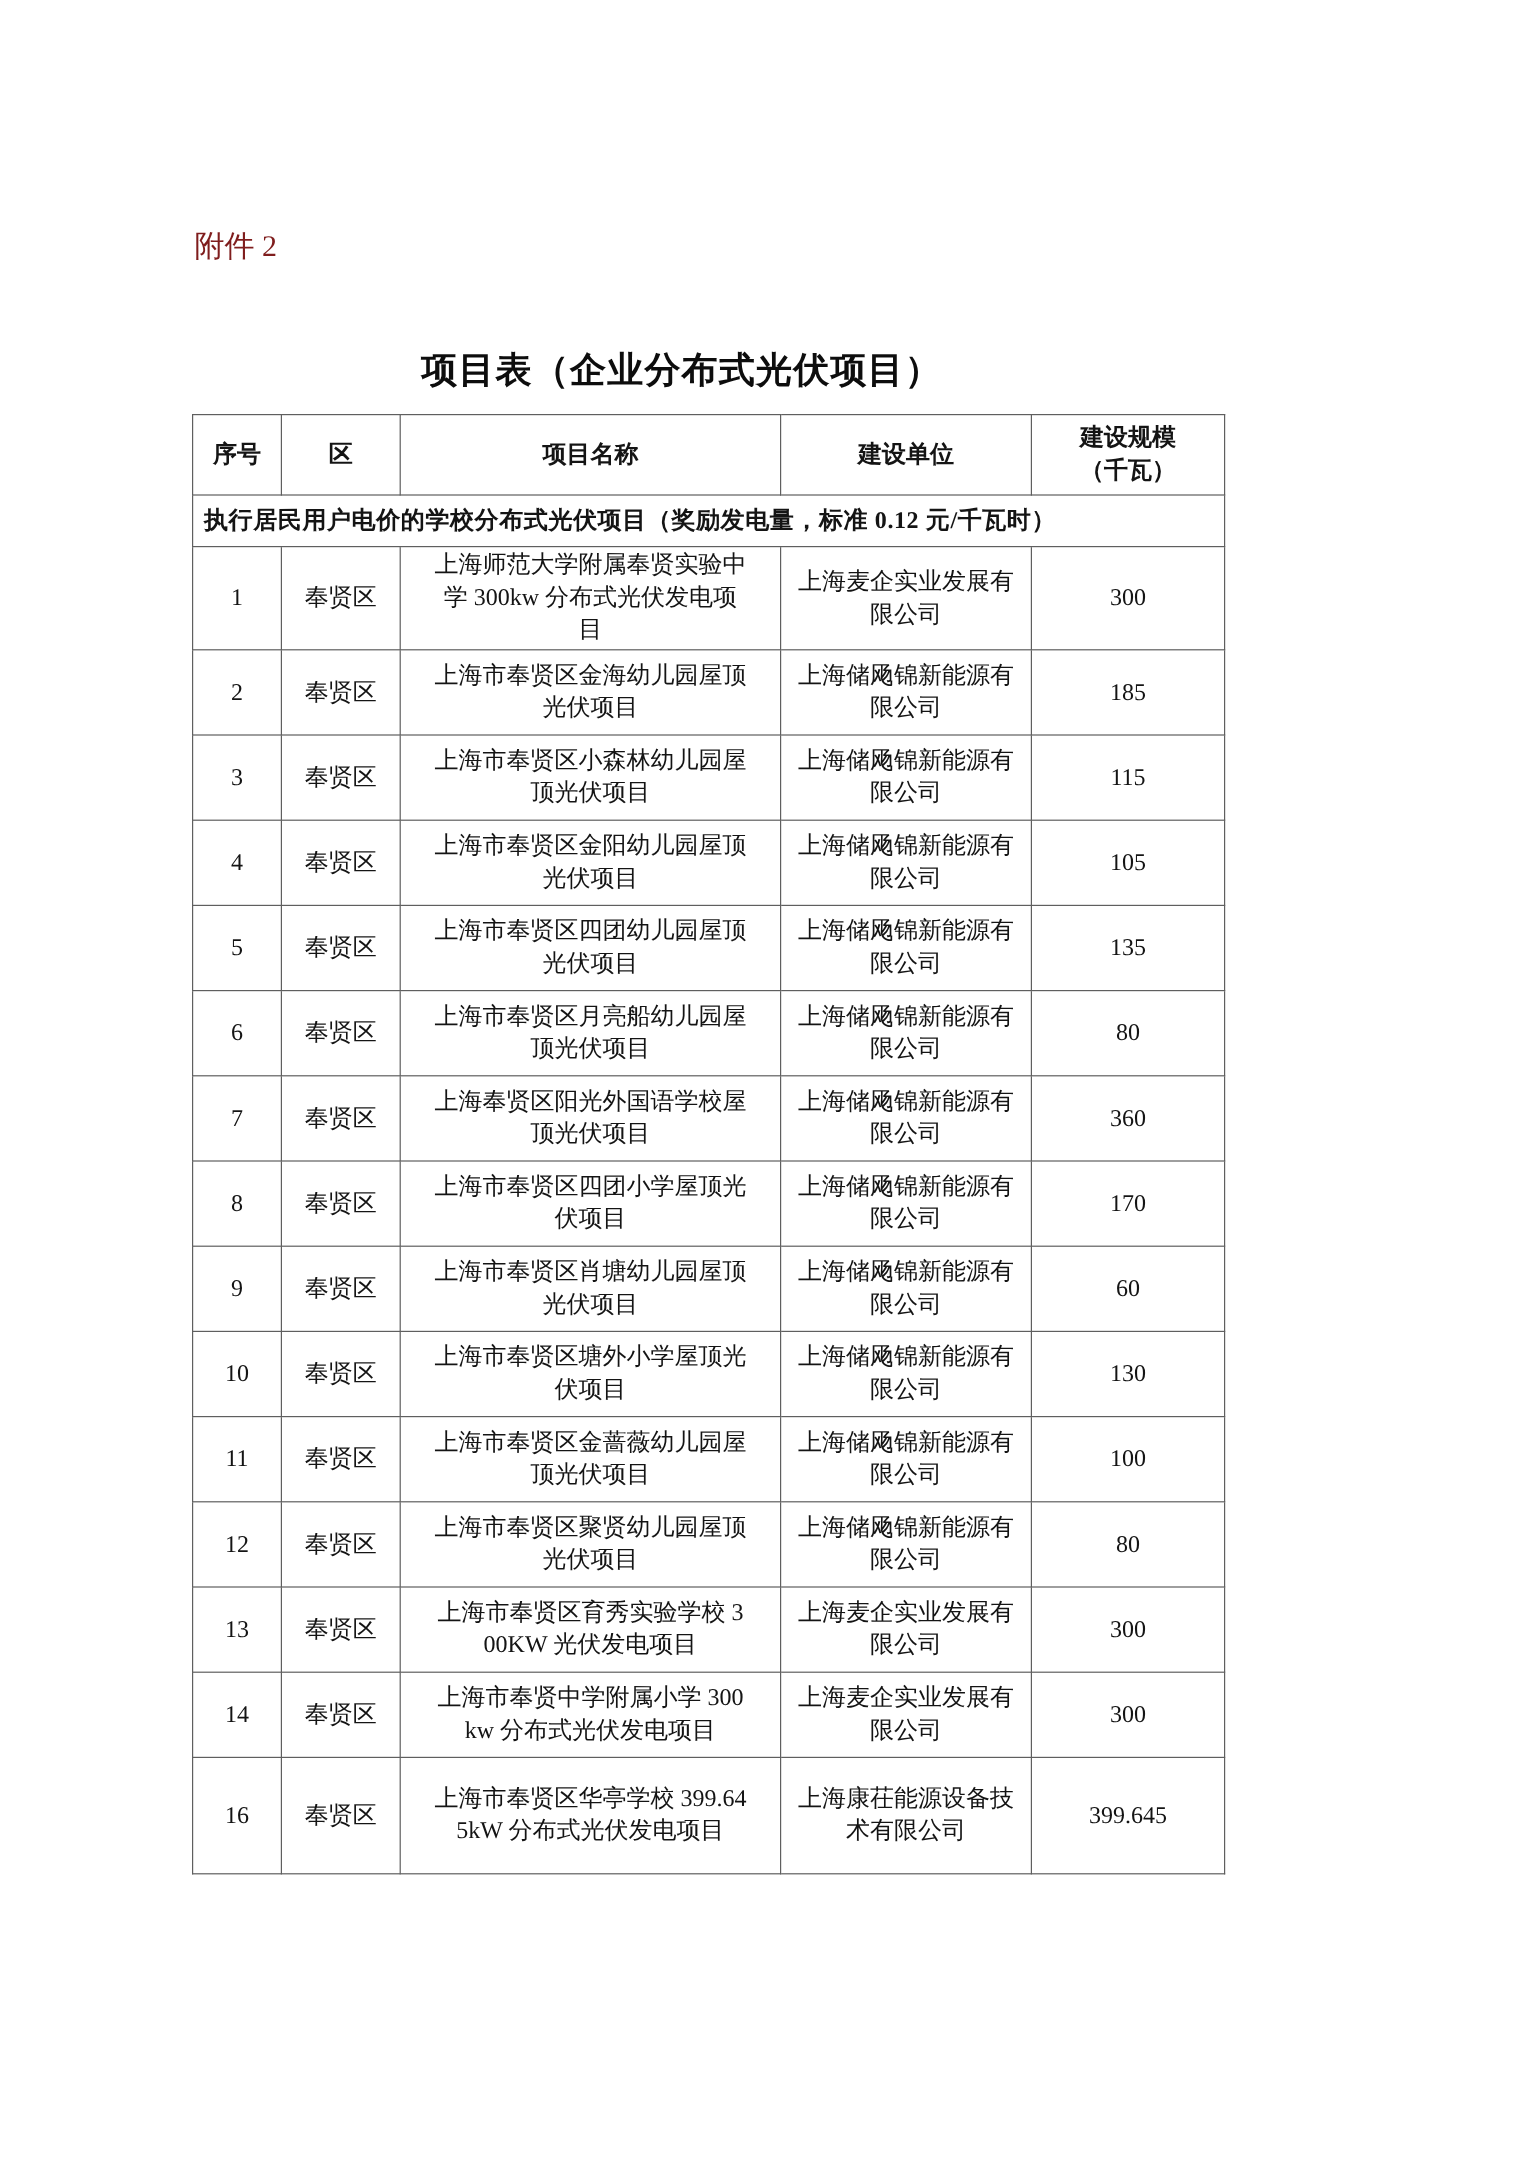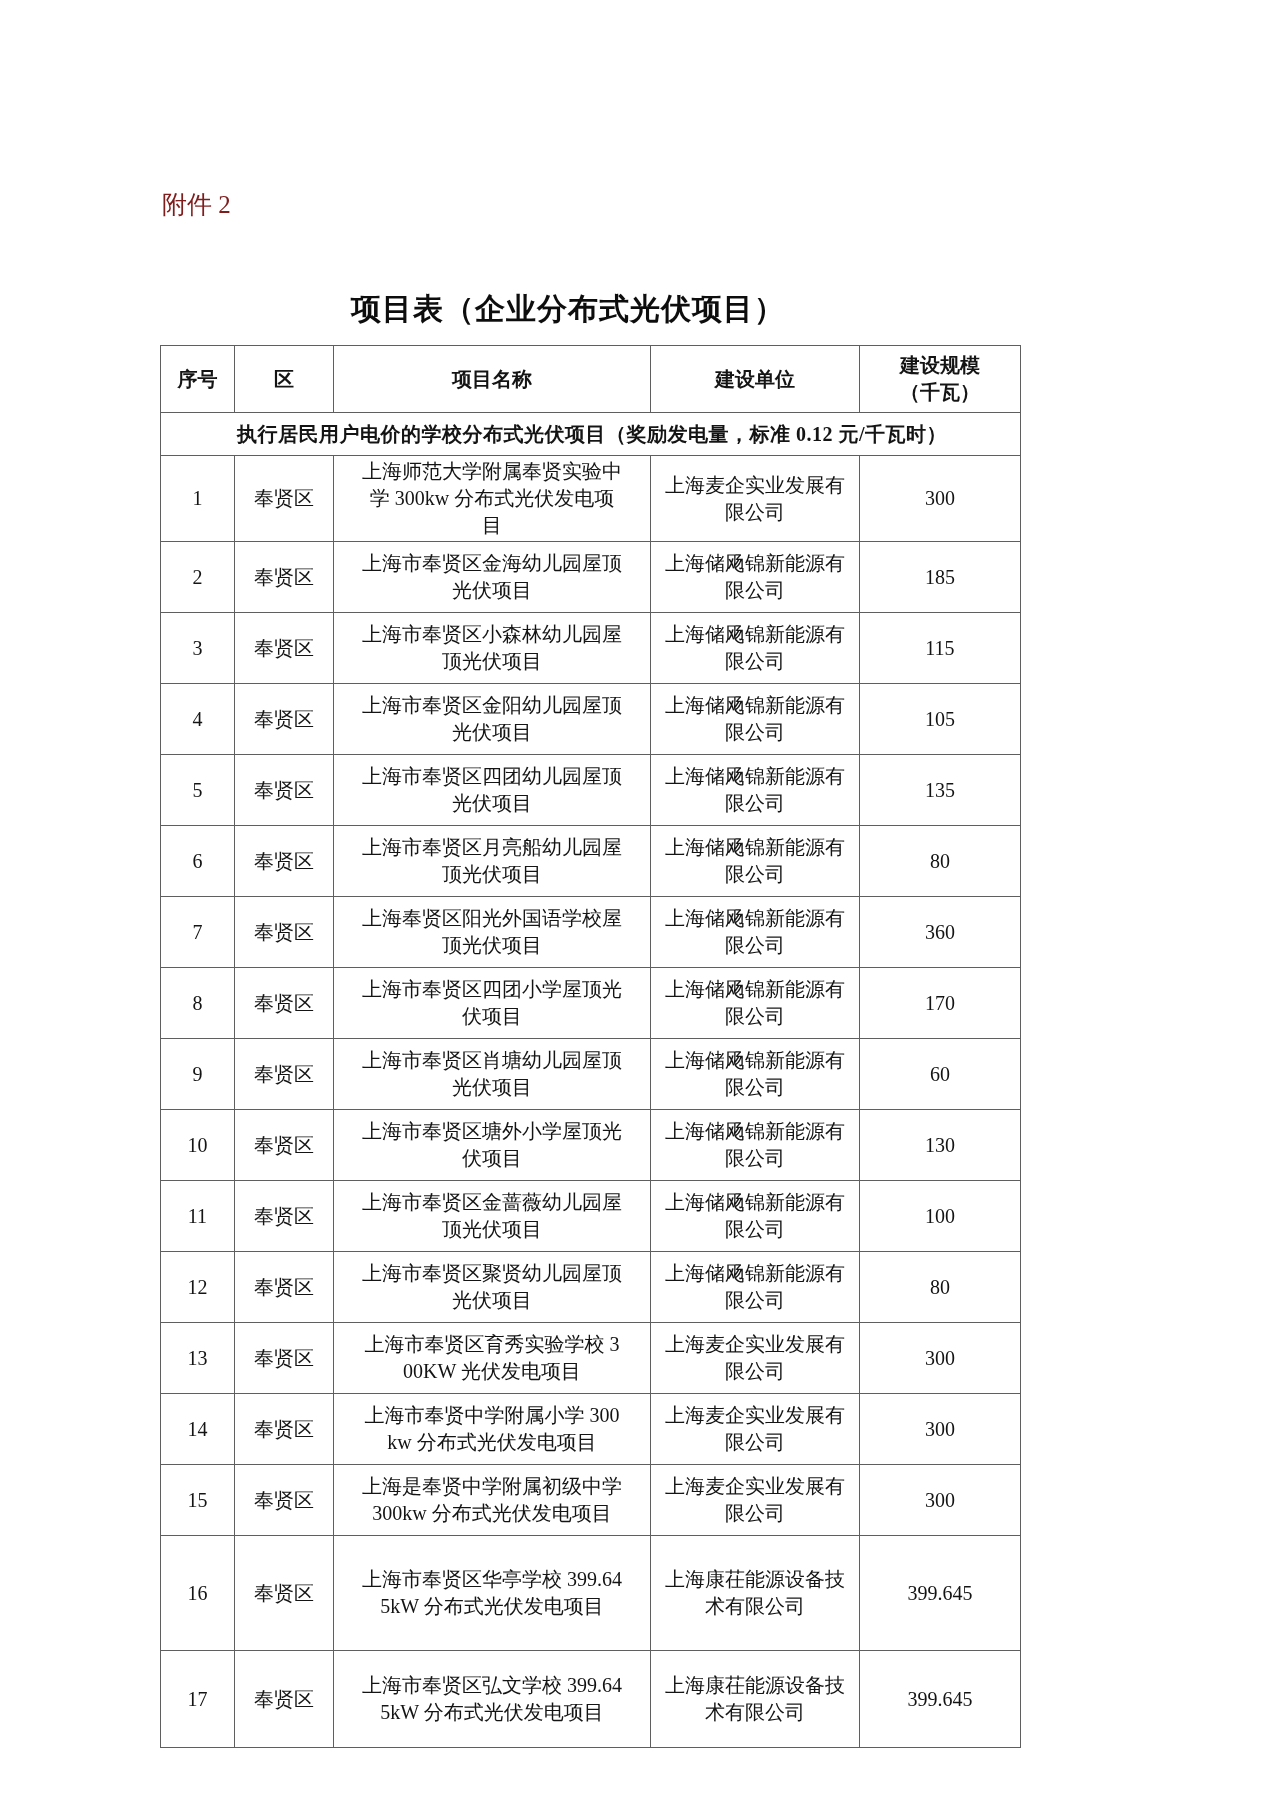--- a/index.html
+++ b/index.html
@@ -54,21 +54,21 @@
   table.award th {
     font-weight: bold;
     height: 62px;
   }
   th.col-no      { width: 61px; }
   th.col-district{ width: 86px; }
   th.col-project { width: 304px; }
   th.col-company { width: 196px; }
   th.col-scale   { width: 148px; white-space: pre-line; line-height: 26px; }
   tr.section-row td {
-    text-align: center;
+    text-align: left;
     font-weight: bold;
     height: 38px;
     padding-left: 9px;
     letter-spacing: 0.5px;
   }
   tr.data-row td {
     height: 66px;
   }
   tr.data-row td.cell-project {
     padding: 2px 28px;
@@ -199,37 +199,23 @@
           <td class="cell-construction-unit">上海麦企实业发展有限公司</td>
           <td class="cell-construction-scale">300</td>
         </tr>
         <tr class="data-row">
           <td class="cell-serial-number">14</td>
           <td class="cell-district">奉贤区</td>
           <td class="cell-project">上海市奉贤中学附属小学 300kw 分布式光伏发电项目</td>
           <td class="cell-construction-unit">上海麦企实业发展有限公司</td>
           <td class="cell-construction-scale">300</td>
         </tr>
-        <tr class="data-row">
-          <td class="cell-serial-number">15</td>
-          <td class="cell-district">奉贤区</td>
-          <td class="cell-project">上海是奉贤中学附属初级中学 300kw 分布式光伏发电项目</td>
-          <td class="cell-construction-unit">上海麦企实业发展有限公司</td>
-          <td class="cell-construction-scale">300</td>
-        </tr>
         <tr class="data-row tall">
           <td class="cell-serial-number">16</td>
           <td class="cell-district">奉贤区</td>
           <td class="cell-project">上海市奉贤区华亭学校 399.645kW 分布式光伏发电项目</td>
           <td class="cell-construction-unit">上海康茌能源设备技术有限公司</td>
           <td class="cell-construction-scale">399.645</td>
         </tr>
-        <tr class="data-row tall">
-          <td class="cell-serial-number">17</td>
-          <td class="cell-district">奉贤区</td>
-          <td class="cell-project">上海市奉贤区弘文学校 399.645kW 分布式光伏发电项目</td>
-          <td class="cell-construction-unit">上海康茌能源设备技术有限公司</td>
-          <td class="cell-construction-scale">399.645</td>
-        </tr>
       </tbody>
   </table>
 
 </div>
 
 </body></html>

